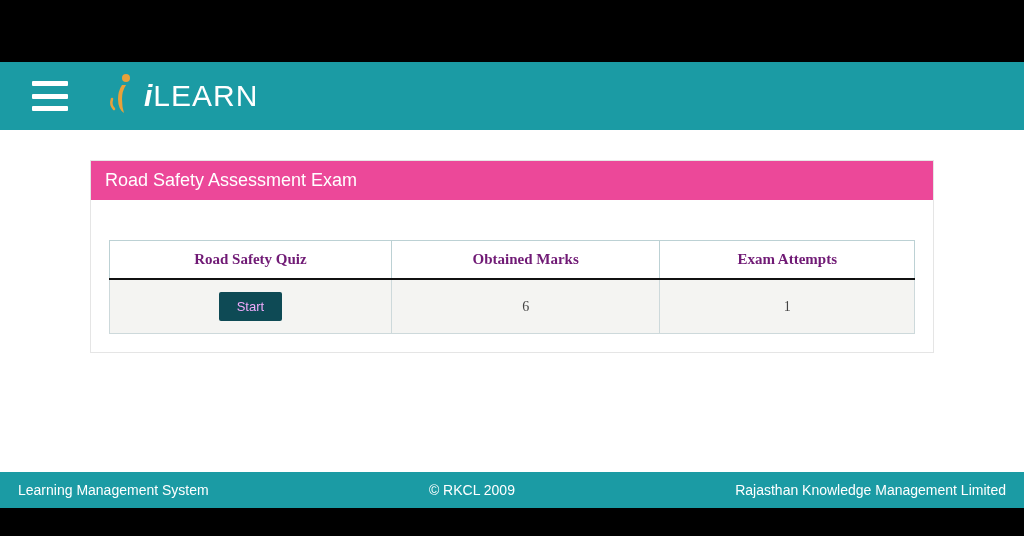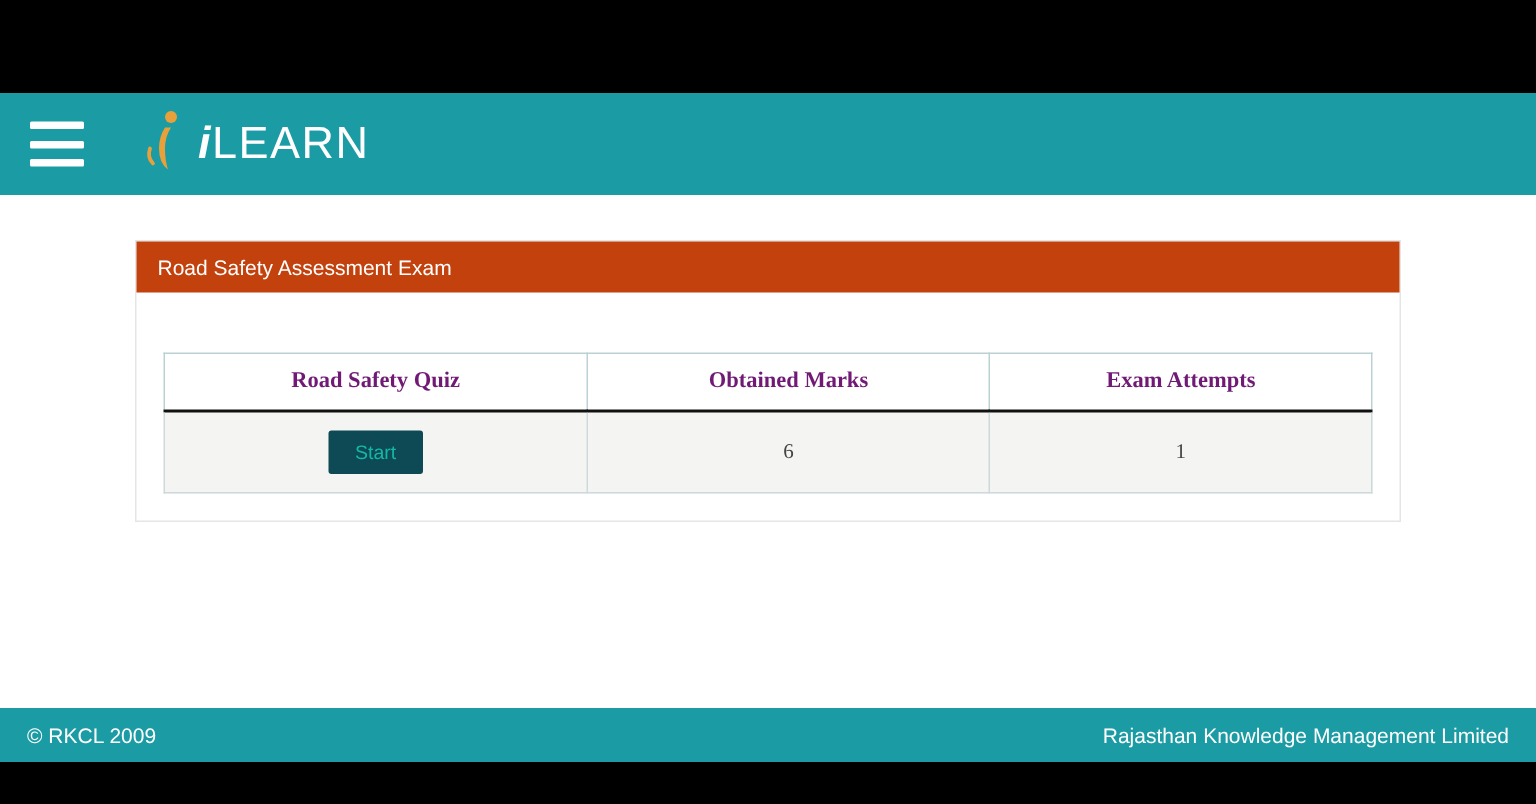--- a/index.html
+++ b/index.html
@@ -17,21 +17,21 @@
     .page-wrapper {
       background: #fff;
       margin-top: 62px;
       height: 410px;
     }
     .header {
       background: #1b9ba4;
       height: 68px;
       display: flex;
       align-items: center;
-      padding: 0 20px;
+      padding: 0 32px;
     }
     .hamburger {
       width: 36px;
       height: 30px;
       display: flex;
       flex-direction: column;
       justify-content: space-between;
       cursor: pointer;
       margin-right: 40px;
     }
@@ -62,24 +62,24 @@
     .content-area {
       padding: 30px 90px 0 90px;
       background: #fff;
       height: 342px;
     }
     .card {
       background: #fff;
       border: 1px solid #e5e5e5;
     }
     .card-header {
-      background: #c2410c;
+      background: #ec4899;
       color: #fff;
       padding: 9px 14px;
-      font-size: 14px;
+      font-size: 18px;
     }
     .card-body {
       padding: 40px 18px 18px 18px;
     }
     .quiz-table {
       width: 100%;
       border-collapse: collapse;
       border: 1px solid #9bbfc4;
     }
     .quiz-table th {
@@ -99,21 +99,21 @@
       font-family: Georgia, 'Times New Roman', serif;
       font-size: 14px;
       padding: 12px;
       border: 1px solid #cdd9db;
       text-align: center;
       background: #f4f4f2;
       color: #444;
     }
     .start-btn {
       background: #0e4a55;
-      color: #14b8a6;
+      color: #f0abfc;
       border: none;
       padding: 7px 18px;
       font-size: 13px;
       border-radius: 2px;
       cursor: pointer;
     }
     .footer {
       background: #1b9ba4;
       color: #fff;
       height: 36px;
@@ -166,16 +166,17 @@
               <td>6</td>
               <td>1</td>
             </tr>
           </tbody>
         </table>
       </div>
     </div>
   </div>
 
   <div class="footer">
+    <span>Learning Management System</span>
     <span>© RKCL 2009</span>
     <span>Rajasthan Knowledge Management Limited</span>
   </div>
 </div>
 
 </body></html>

